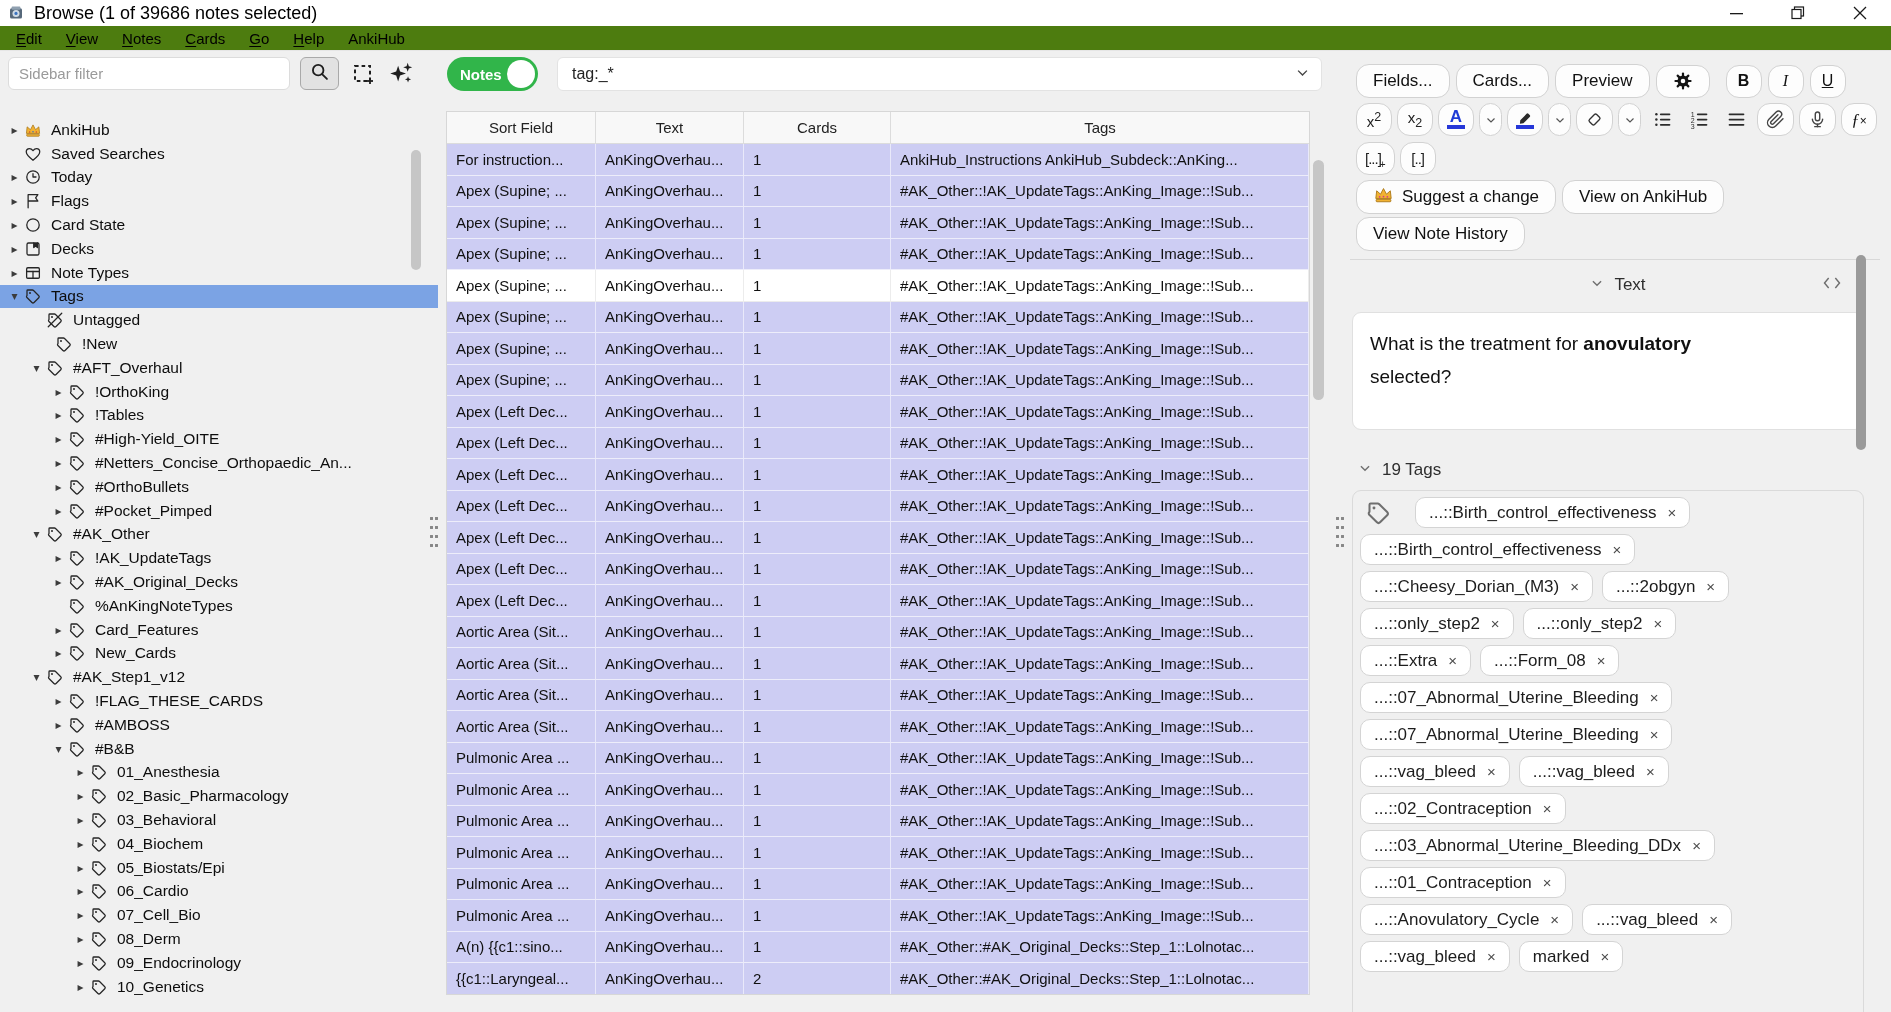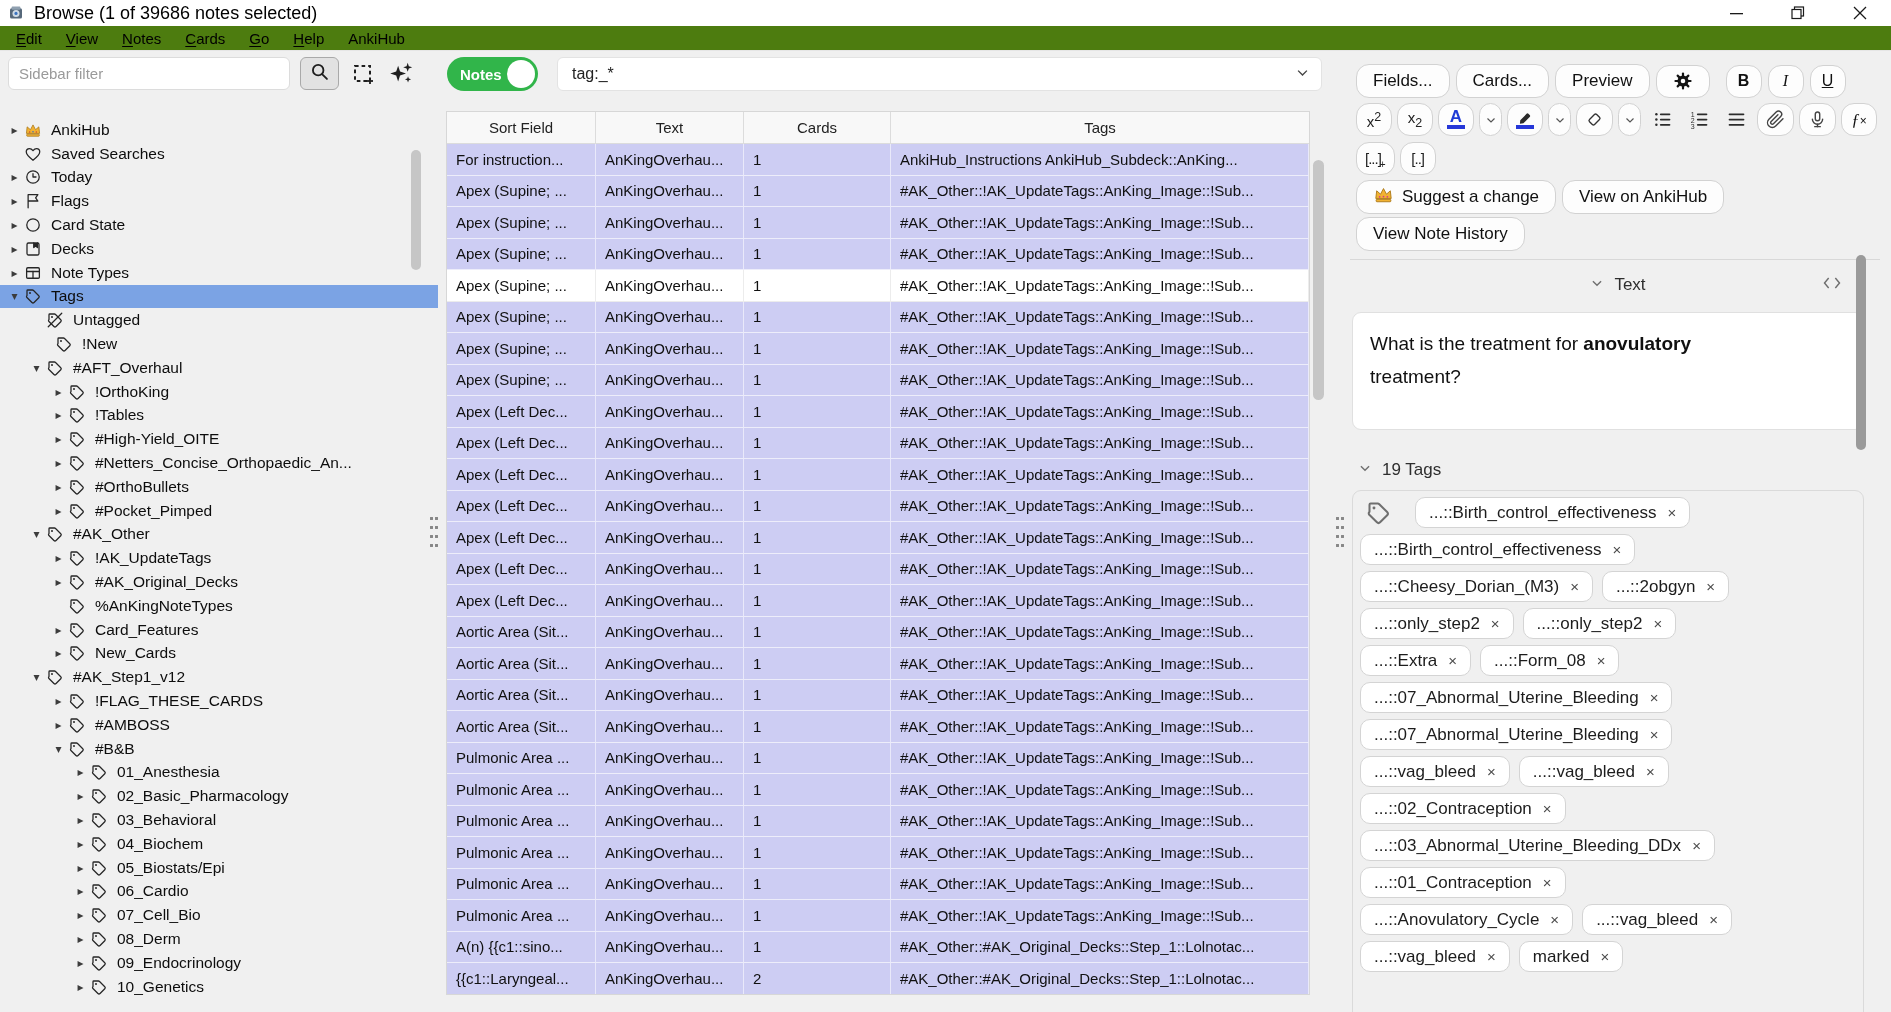--- a/index.html
+++ b/index.html
@@ -877,21 +877,21 @@
           <path d="M8 3 L3 9 L8 15"></path>
           <path d="M16 3 L21 9 L16 15"></path>
         </svg>
     </span>
   </div>
 
   <div class="field-box">
     <div>
       <span>What is the treatment for </span><b>anovulatory</b>
     </div>
-    <div>treatment?</div>
+    <div>selected?</div>
   </div>
 
   <div class="fheader" style="top:410px;">
     <span>
       <svg width="14" height="14" viewBox="0 0 24 24" fill="none" stroke="#707070" stroke-width="2.4">
           <path d="M5 9 L12 16 L19 9"></path>
         </svg>
     </span>
     <span>19 Tags</span>
   </div>

